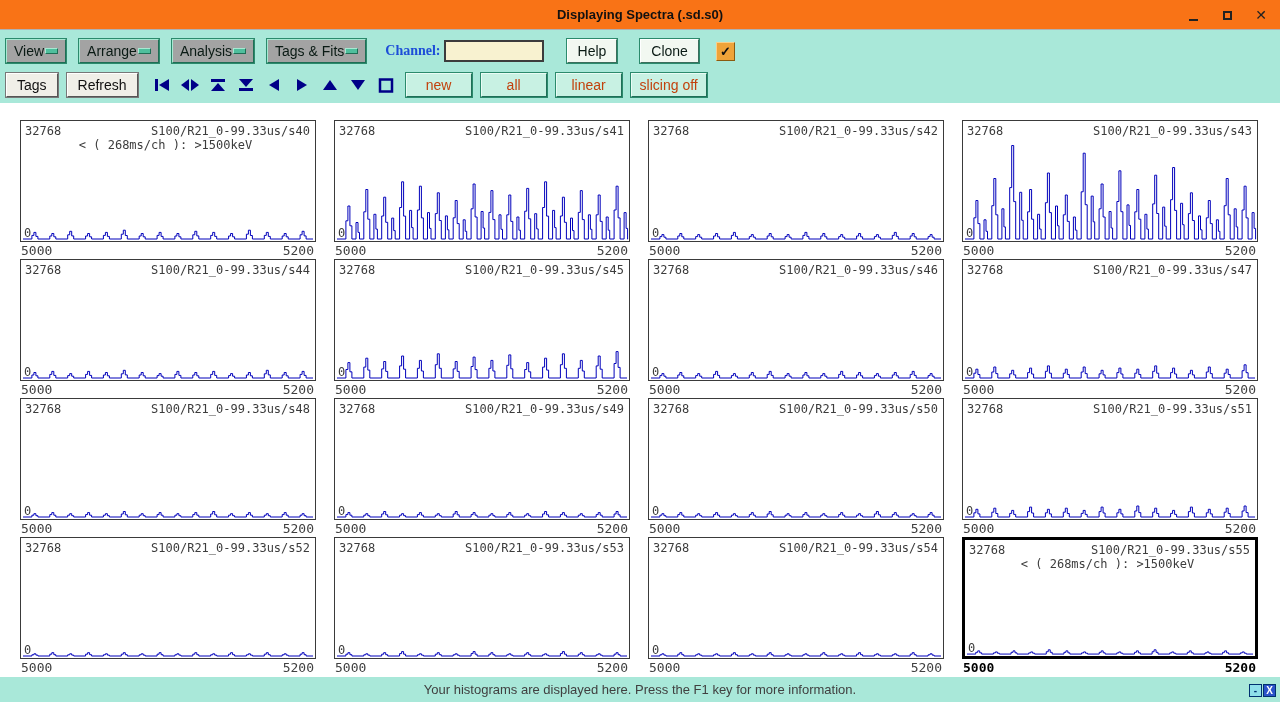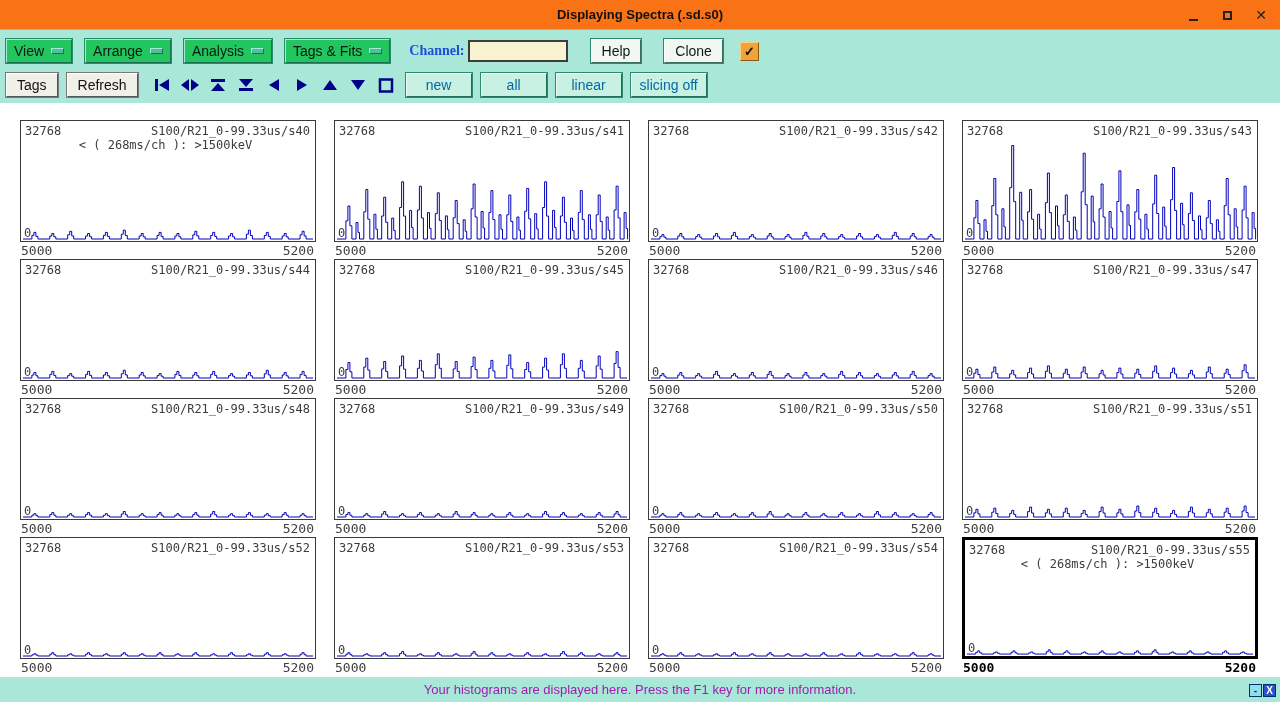--- a/index.html
+++ b/index.html
@@ -14,22 +14,22 @@
   .min-glyph { width:9px; border-bottom:2px solid #222; height:12px; }
   .max-glyph { width:9px; height:9px; border:2px solid #222; }
   .close-glyph { font-size:14px; line-height:1; }
 
   
   .toolbar { height:73px; background:#a9e8d9; padding:5px 6px 4px 6px; }
   .tb-row { display:flex; align-items:center; }
   .tb-row1 { height:32px; margin-bottom:4px; }
   .tb-row2 { height:28px; }
 
-  .menu-btn { background:#22c55e; border:1px solid; border-color:#a6e9d2 #1e6e55 #1e6e55 #a6e9d2; outline:1px solid #2b8a6c;
-      padding:3px 7px; display:flex; align-items:center; gap:7px; font-size:14px; color:#0a1a14; margin-right:13px; cursor:default; }
+  .menu-btn { background:#a3a3a3; border:1px solid; border-color:#a6e9d2 #1e6e55 #1e6e55 #a6e9d2; outline:1px solid #2b8a6c;
+      padding:3px 7px; display:flex; align-items:center; gap:1px; font-size:14px; color:#0a1a14; margin-right:13px; cursor:default; }
   .menu-indicator { width:13px; height:6px; background:#4fbf9d; border:1px solid; border-color:#a6e9d2 #1e6e55 #1e6e55 #a6e9d2; }
 
   .channel-label { color:#1d4ed8; font-size:14px; font-weight:bold; margin-left:6px;font-family:Liberation Serif, serif; }
   .channel-input { width:100px; height:22px; background:#f8f2d0; border:2px solid #3c3c3c; margin-left:3px;
       font-family:"DejaVu Sans Mono", monospace; font-size:13px; padding:0 3px; }
 
   .btn-light { background:#f2f8f1; border:1px solid; border-color:#ffffff #3b6e5c #3b6e5c #ffffff; outline:1px solid #2b8a6c;
       padding:3px 10px; font-size:14px; color:#0a1a14; margin-left:23px; cursor:default; }
 
   .check-btn { width:19px; height:19px; background:#efa339; border:1px solid; border-color:#f8d08c #8a5a10 #8a5a10 #f8d08c;
@@ -37,42 +37,42 @@
 
   .btn-gray { background:#f0efe8; border:1px solid; border-color:#ffffff #555 #555 #ffffff; outline:1px solid #777;
       padding:3px 10px; font-size:14px; color:#111; margin-right:9px; cursor:default; }
 
   .nav-icons { display:flex; align-items:center; gap:7px; margin:0 9px 0 5px; }
   .nav-icon { width:21px; height:16px; display:flex; align-items:center; justify-content:center; cursor:default; }
   .nav-icon svg { display:block; }
   .nav-icon .navfill { fill:#000088; }
 
   .btn-teal { background:#c8f1e3; border:1px solid; border-color:#eafcf5 #1f6e58 #1f6e58 #eafcf5; outline:1px solid #2b8a6c;
-      min-width:66px; text-align:center; padding:3px 8px; font-size:14px; color:#0369a1; margin-right:9px; cursor:default; }
+      min-width:66px; text-align:center; padding:3px 8px; font-size:14px; color:#c2410c; margin-right:9px; cursor:default; }
 
   
   .main { position:absolute; top:103px; left:0; right:0; bottom:25px; background:#ffffff; overflow:hidden; }
   .grid { display:grid; grid-template-columns:repeat(4, 296px); column-gap:18px; padding:17px 20px 0 20px; }
   .panel { height:139px; }
   .plot-box { position:relative; height:122px; border:1px solid #3a3a3a; background:#fff; }
   .panel.selected .plot-box { border:3px solid #000; }
   .plot-header { display:flex; justify-content:space-between; padding:3px 5px 0 4px; position:relative; z-index:2;
       font-family:"DejaVu Sans Mono", monospace; font-size:12px; color:#3c3c3c; white-space:pre; }
   .annot { text-align:center; padding-right:5px; position:relative; z-index:2;
       font-family:"DejaVu Sans Mono", monospace; font-size:12px; color:#3c3c3c; white-space:pre; }
   .spec { position:absolute; left:0; top:0; width:100%; height:100%; z-index:1; }
   .ymin { position:absolute; left:3px; bottom:1px; z-index:2; font-family:"DejaVu Sans Mono", monospace; font-size:12px; color:#3c3c3c; }
   .xaxis { display:flex; justify-content:space-between; height:16px; padding:1px 2px 0 1px;
       font-family:"DejaVu Sans Mono", monospace; font-size:13px; color:#404040; }
   .panel.selected .xaxis { font-weight:bold; color:#000; }
 
   
   .statusbar { position:absolute; left:0; right:0; bottom:0; height:25px; background:#a9e8d9;
       display:flex; align-items:center; justify-content:center; }
-  .status-msg { color:#a21caf; font-size:13px; }
+  .status-msg { color:#404040; font-size:13px; }
   .status-controls { position:absolute; right:4px; bottom:5px; display:flex; gap:1px; }
   .sc-box { width:13px; height:13px; display:flex; align-items:center; justify-content:center;
       font-size:10px; font-weight:bold; border:1px solid #003070; cursor:default; }
   .sc-min { background:#8fe0ea; color:#003070; }
   .sc-close { background:#2b52c9; color:#ffffff; }
 </style>
 </head>
 <body>
 
 <div class="titlebar">

